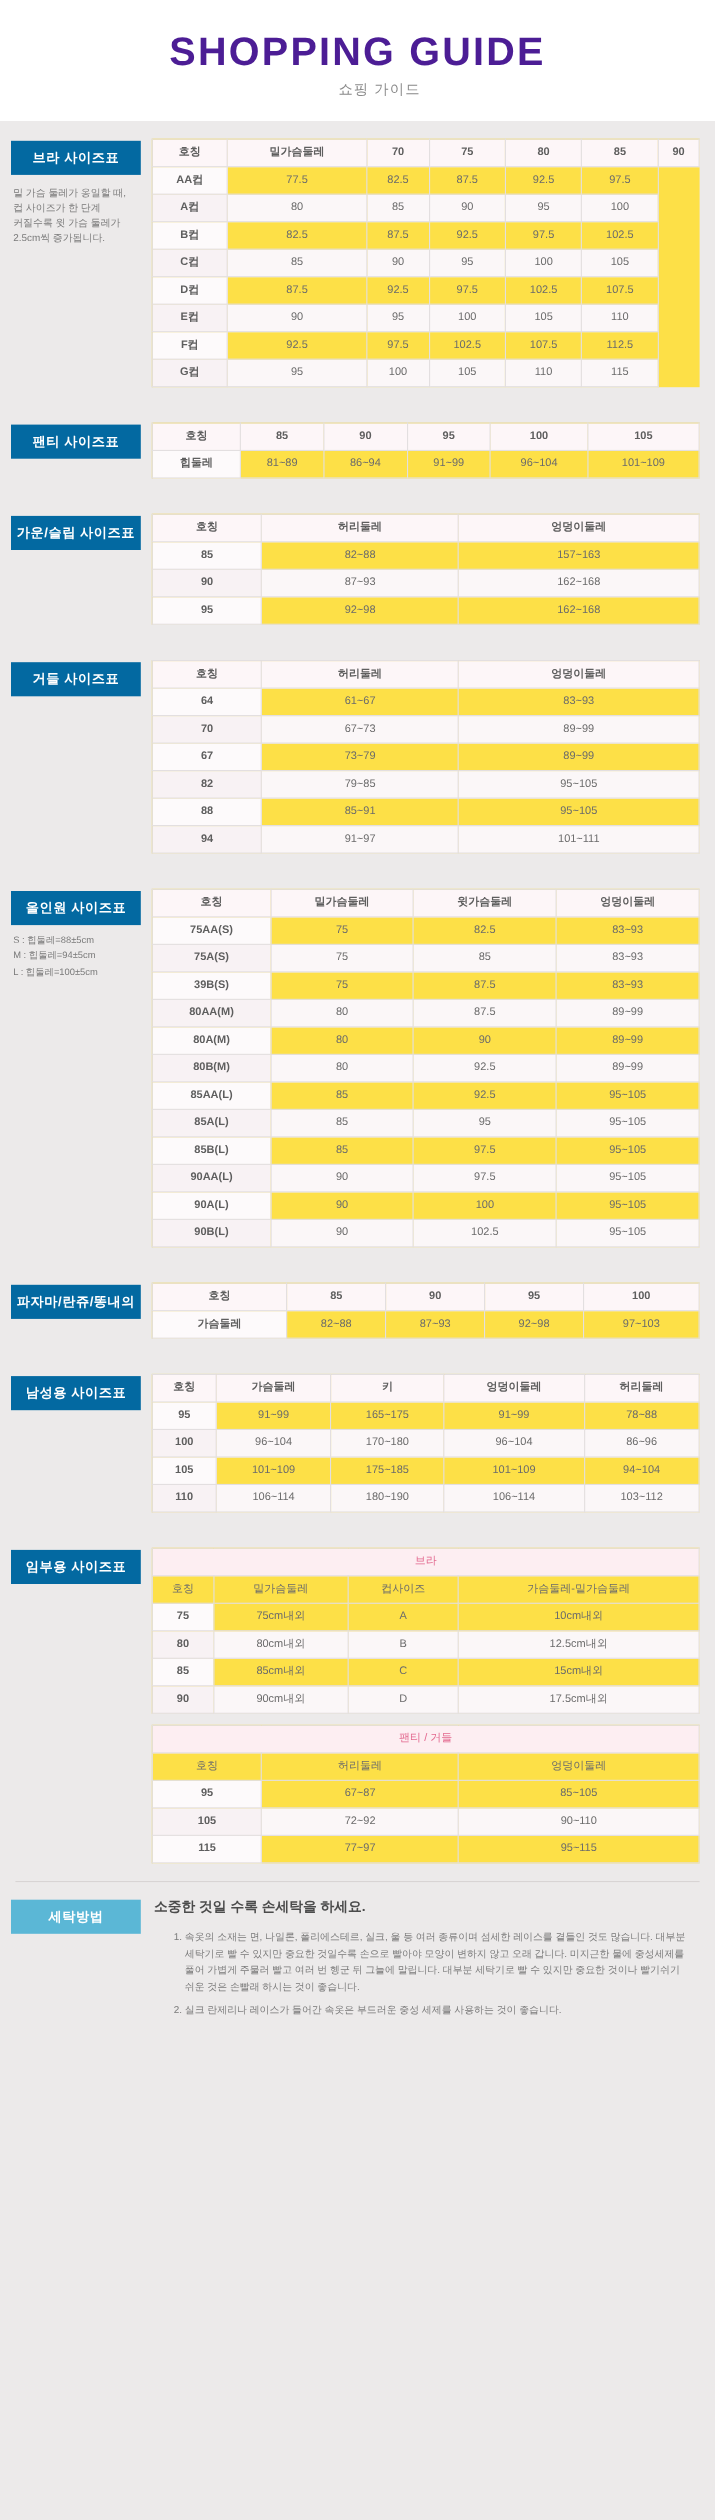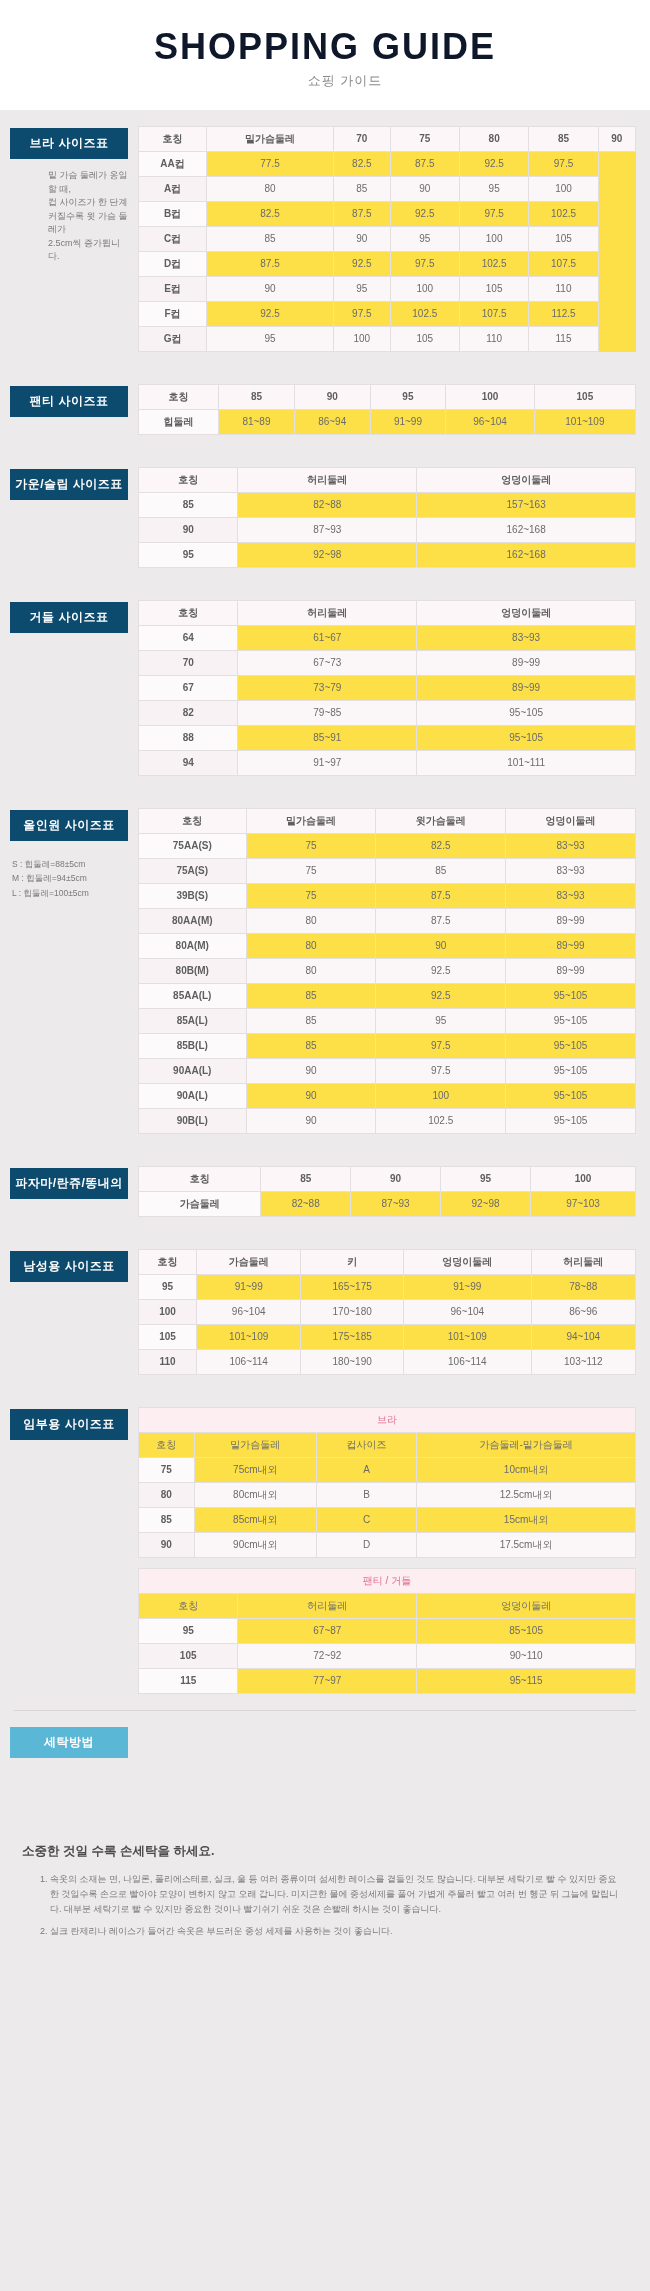--- a/index.html
+++ b/index.html
@@ -10,51 +10,51 @@
     font-family: "Liberation Sans", sans-serif;
     color: #555;
     -webkit-font-smoothing: antialiased;
   }
   .page { width:650px; background:#eceaea; padding-bottom:20px; }
 
   
   .header { background:#ffffff; padding:26px 0 20px; text-align:center; }
   .header h1 {
     margin:0; font-size:36px; font-weight:bold; letter-spacing:2px;
-    color:#0f172a; font-family:"Liberation Sans", sans-serif;
+    color:#4c1d95; font-family:"Liberation Sans", sans-serif;
   }
   .header .sub { margin-top:4px; font-size:13px; color:#8a8a8a; letter-spacing:1px;margin-left:40px;}
 
   
   .section { display:flex; align-items:flex-start; padding:16px 14px 16px 10px; }
   .lbl-col { width:118px; flex:0 0 118px; padding-top:2px; }
   .tag {
     display:block; text-align:center; color:#fff; font-size:12px; font-weight:bold;
     padding:7px 0; letter-spacing:0.5px;
   }
-  .tag.pink { background:#0c4a6e; }
+  .tag.pink { background:#0369a1; }
   .tag.blue { background:#5bb7d6; }
-  .note { margin-top:10px; font-size:9px; line-height:1.5; color:#7a7a7a; padding-left:2px;margin-left:36px; }
-  .note2 { margin-top:16px; font-size:8.5px; line-height:1.7; color:#7a7a7a; padding-left:2px; }
+  .note { margin-top:10px; font-size:9px; line-height:1.5; color:#7a7a7a; padding-left:2px; }
+  .note2 { margin-top:6px; font-size:8.5px; line-height:1.7; color:#7a7a7a; padding-left:2px; }
 
   .tbl-col { flex:1 1 auto; padding-left:10px; }
 
   table.sz { width:100%; border-collapse:collapse; background:#fde047; font-size:10px; }
   table.sz th, table.sz td {
     border:1px solid #e3dfe0; text-align:center; padding:6px 2px; font-weight:normal;
     color:#6b6b6b; line-height:1.2;
   }
   table.sz thead th { background:#fdf6f8; color:#5e5e5e; font-weight:bold; font-size:10px; }
   table.sz td.rowhead { background:#fdfafb; font-weight:bold; color:#5e5e5e; }
   table.sz tbody tr:nth-child(even) td { background:#fbf7f8; }
   table.sz tbody tr:nth-child(even) td.rowhead { background:#f8f2f4; }
   .subhead td { background:#fdeef2 !important; color:#e3698f !important; font-weight:bold; }
 
   
-  .wash { display:flex; padding:14px 14px 18px 10px; align-items:flex-start;flex-direction:column; }
+  .wash { display:flex; padding:14px 14px 18px 10px; align-items:flex-start; }
   .wash .body { flex:1; padding-left:12px; }
   .wash h3 { margin:0 0 8px 0; font-size:12.5px; color:#4b4b4b; font-weight:bold; }
   .wash ol { margin:12px; padding-left:16px; }
   .wash li { font-size:9px; line-height:1.65; color:#7a7a7a; margin-bottom:7px; }
   .divider { height:1px; background:#d8d4d4; margin:0 14px; }
 </style>
 </head>
 <body>
 
 <div class="page">

